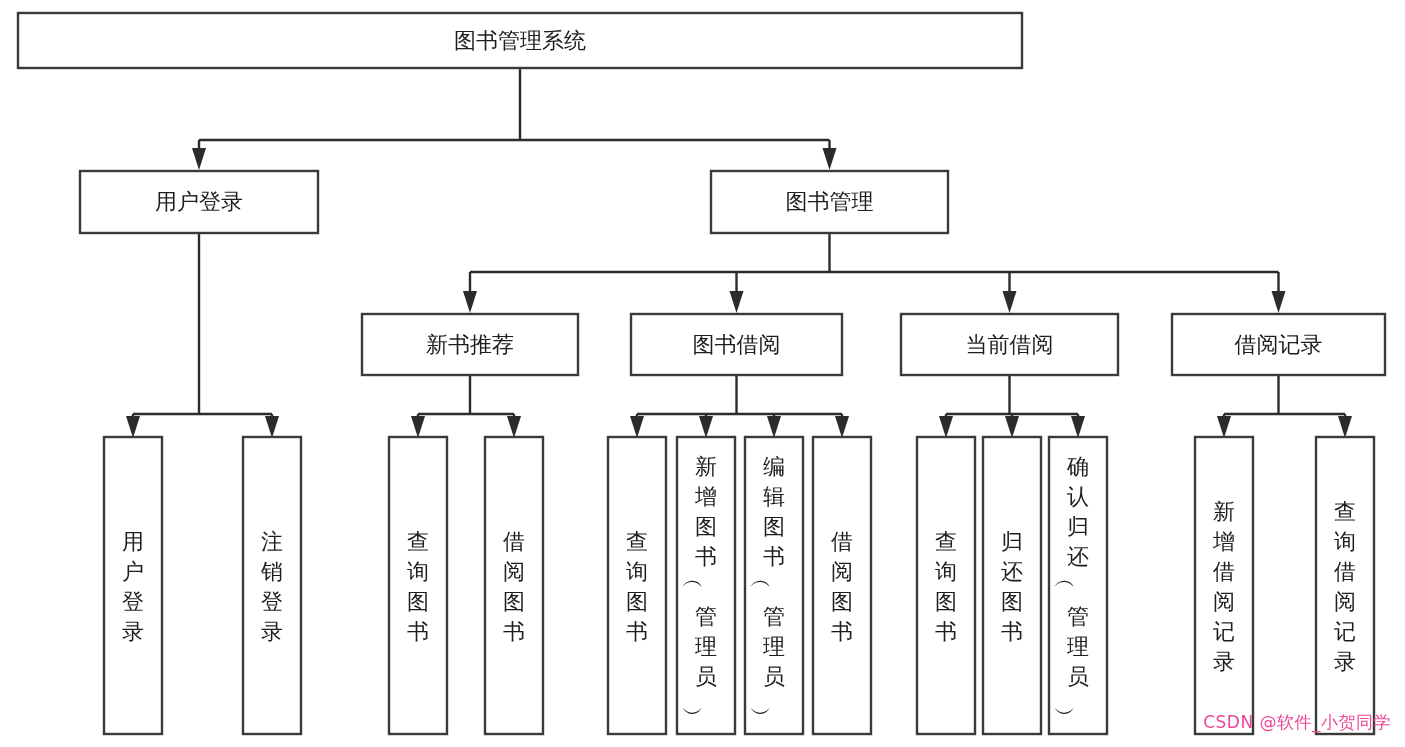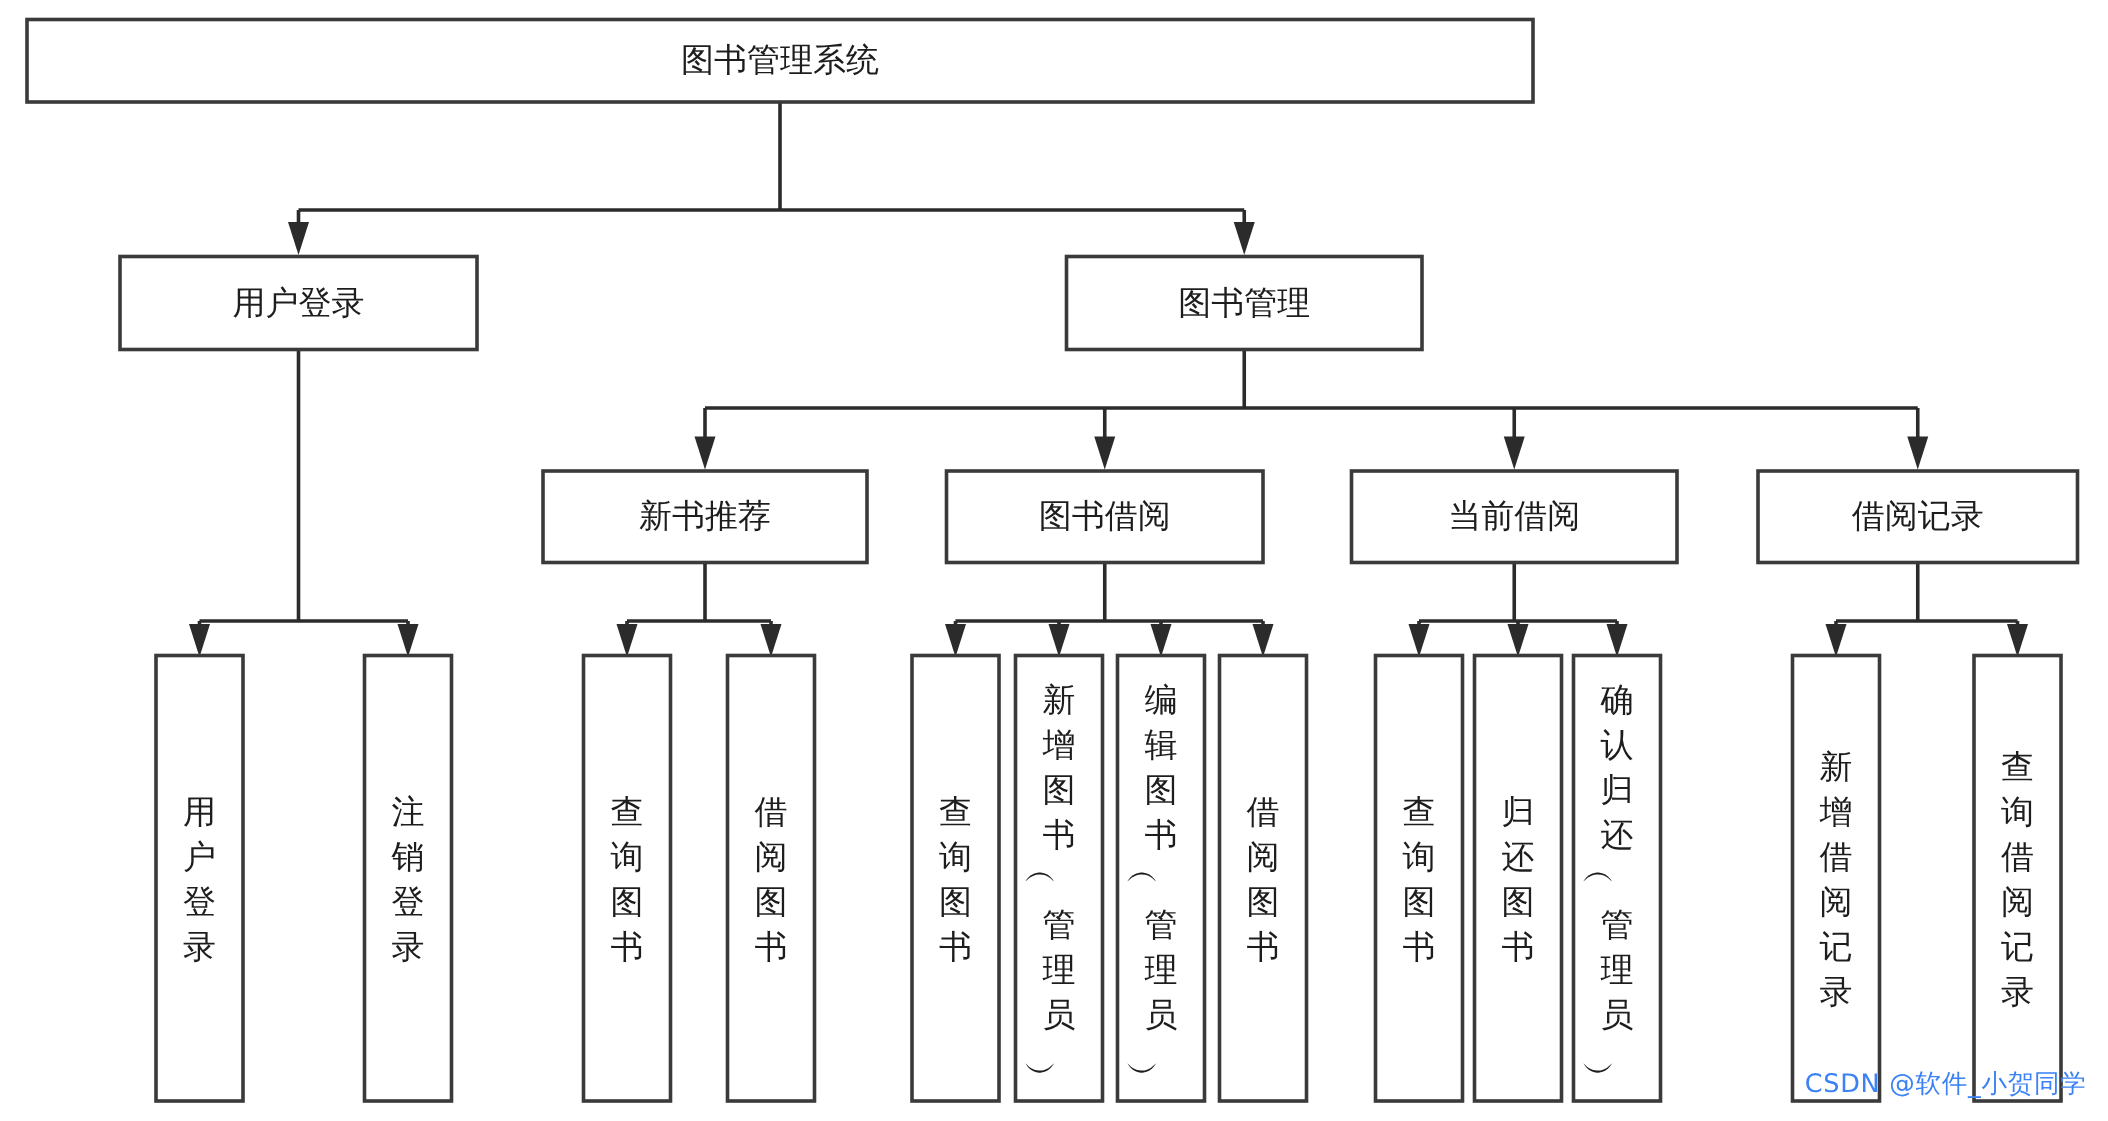--- a/index.html
+++ b/index.html
@@ -55,21 +55,21 @@
     font-size: 22px;
     fill: #1d1d1d;
     text-anchor: middle;
   }
   .watermark {
     position: absolute;
     right: 14px;
     bottom: 7px;
     font-family: "DejaVu Sans", "Liberation Sans", sans-serif;
     font-size: 17px;
-    color: #3b82f6;
+    color: #ec4899;
     white-space: nowrap;
     letter-spacing: 0.5px;
   }
 </style>
 </head>
 <body>
 
 <div id="diagram-root">
   <svg id="diagram-svg" viewBox="0 0 1405 747">
     <g id="connectors">

